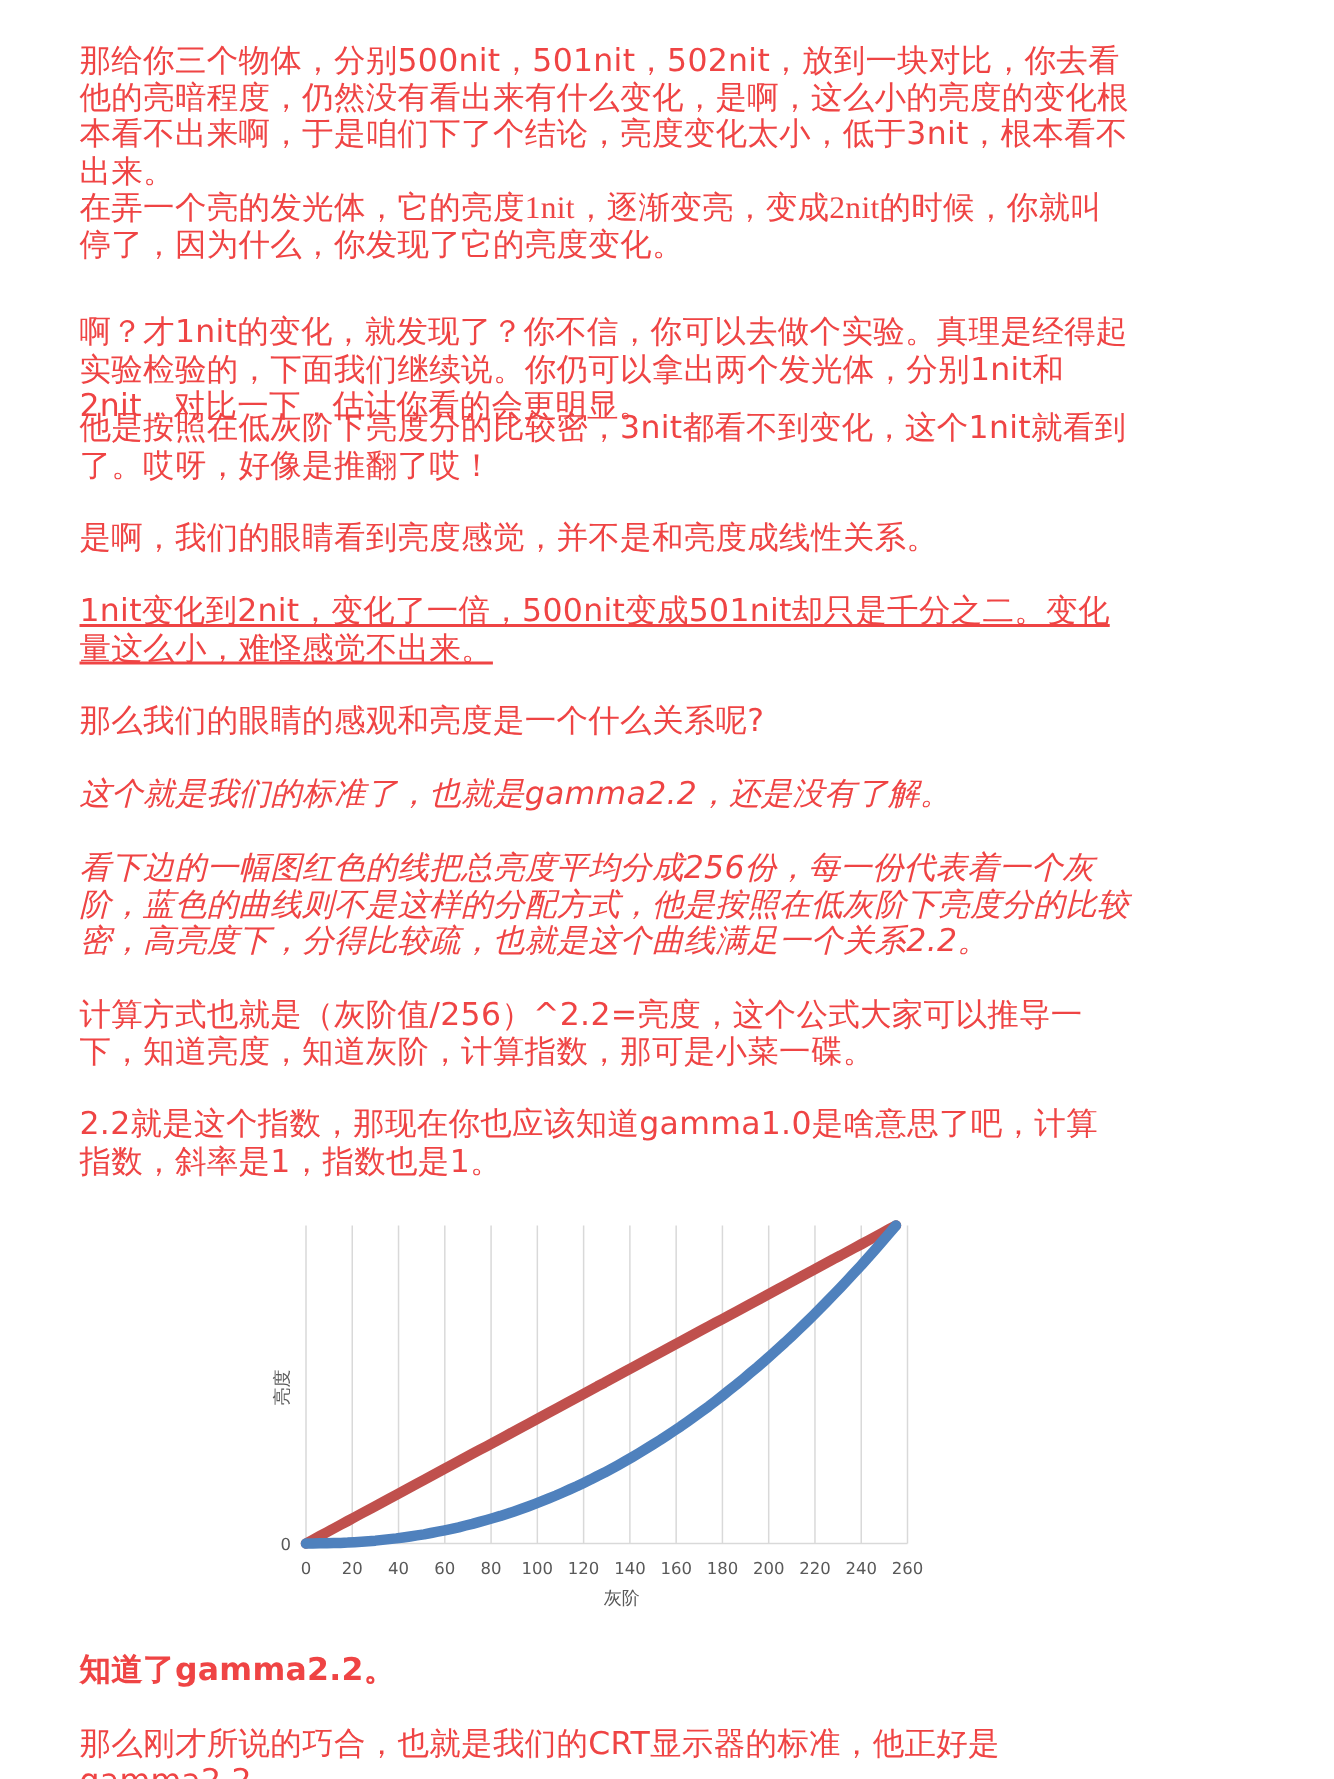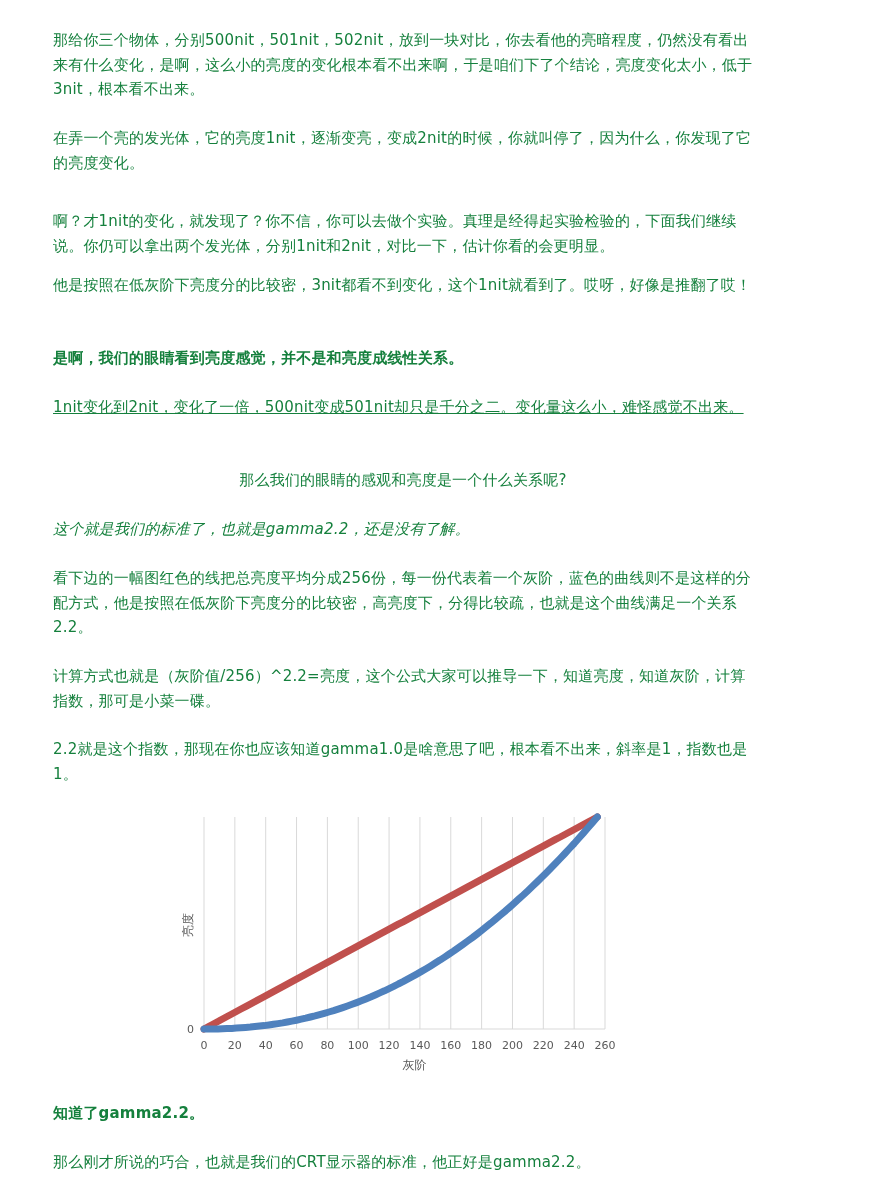--- a/index.html
+++ b/index.html
@@ -1,39 +1,39 @@
 <!DOCTYPE html>
 <html><head>
 <meta charset="utf-8">
 <style>
   html, body { margin: 0; padding: 0; background: #ffffff; }
   body { width: 889px; height: 1186px; position: relative; overflow: hidden;
          font-family: "DejaVu Sans", "Liberation Sans", sans-serif; color: #333333; }
   .article { position: absolute; left: 53px; top: 28px; width: 700px; }
-  .para { margin: 0; font-size: 15px; line-height: 24.5px; letter-spacing: 0.2px; color: #15803d; }
+  .para { margin: 0; font-size: 21px; line-height: 24.5px; letter-spacing: 0.2px; color: #ef4444; }
   .figure { position: absolute; left: 170px; top: 805px; width: 460px; height: 285px; }
   .figure svg { display: block; }
   .axis-text { font-family: "DejaVu Sans", "Liberation Sans", sans-serif; font-size: 11px; fill: #595959; }
   .axis-title { font-family: "DejaVu Sans", "Liberation Sans", sans-serif; font-size: 12px; fill: #595959; }
 </style>
 </head>
 <body>
 
 <div class="article">
   <p class="para" style="position:absolute;top:0px;width:700px;">那给你三个物体，分别500nit，501nit，502nit，放到一块对比，你去看他的亮暗程度，仍然没有看出来有什么变化，是啊，这么小的亮度的变化根本看不出来啊，于是咱们下了个结论，亮度变化太小，低于3nit，根本看不出来。</p>
-  <p class="para" style="position:absolute;top:98px;width:700px;">在弄一个亮的发光体，它的亮度1nit，逐渐变亮，变成2nit的时候，你就叫停了，因为什么，你发现了它的亮度变化。</p>
+  <p class="para" style="position:absolute;top:98px;width:700px;font-family:Liberation Serif, serif;">在弄一个亮的发光体，它的亮度1nit，逐渐变亮，变成2nit的时候，你就叫停了，因为什么，你发现了它的亮度变化。</p>
   <p class="para" style="position:absolute;top:181px;width:700px;">啊？才1nit的变化，就发现了？你不信，你可以去做个实验。真理是经得起实验检验的，下面我们继续说。你仍可以拿出两个发光体，分别1nit和2nit，对比一下，估计你看的会更明显。</p>
   <p class="para" style="position:absolute;top:245px;width:700px;">他是按照在低灰阶下亮度分的比较密，3nit都看不到变化，这个1nit就看到了。哎呀，好像是推翻了哎！</p>
-  <p class="para" style="position:absolute;top:318px;width:700px;font-weight:bold;">是啊，我们的眼睛看到亮度感觉，并不是和亮度成线性关系。</p>
+  <p class="para" style="position:absolute;top:318px;width:700px;">是啊，我们的眼睛看到亮度感觉，并不是和亮度成线性关系。</p>
   <p class="para" style="position:absolute;top:367px;width:700px;text-decoration:underline;">1nit变化到2nit，变化了一倍，500nit变成501nit却只是千分之二。变化量这么小，难怪感觉不出来。</p>
-  <p class="para" style="position:absolute;top:440px;width:700px;text-align:center;">那么我们的眼睛的感观和亮度是一个什么关系呢?</p>
+  <p class="para" style="position:absolute;top:440px;width:700px;">那么我们的眼睛的感观和亮度是一个什么关系呢?</p>
   <p class="para" style="position:absolute;top:489px;width:700px;font-style:italic;">这个就是我们的标准了，也就是gamma2.2，还是没有了解。</p>
-  <p class="para" style="position:absolute;top:538px;width:700px;">看下边的一幅图红色的线把总亮度平均分成256份，每一份代表着一个灰阶，蓝色的曲线则不是这样的分配方式，他是按照在低灰阶下亮度分的比较密，高亮度下，分得比较疏，也就是这个曲线满足一个关系2.2。</p>
+  <p class="para" style="position:absolute;top:538px;width:700px;font-style:italic;">看下边的一幅图红色的线把总亮度平均分成256份，每一份代表着一个灰阶，蓝色的曲线则不是这样的分配方式，他是按照在低灰阶下亮度分的比较密，高亮度下，分得比较疏，也就是这个曲线满足一个关系2.2。</p>
   <p class="para" style="position:absolute;top:636px;width:700px;">计算方式也就是（灰阶值/256）^2.2=亮度，这个公式大家可以推导一下，知道亮度，知道灰阶，计算指数，那可是小菜一碟。</p>
-  <p class="para" style="position:absolute;top:709px;width:700px;">2.2就是这个指数，那现在你也应该知道gamma1.0是啥意思了吧，根本看不出来，斜率是1，指数也是1。</p>
+  <p class="para" style="position:absolute;top:709px;width:700px;">2.2就是这个指数，那现在你也应该知道gamma1.0是啥意思了吧，计算指数，斜率是1，指数也是1。</p>
   <p class="para" style="position:absolute;top:1073px;width:700px;font-weight:bold;">知道了gamma2.2。</p>
   <p class="para" style="position:absolute;top:1122px;width:700px;">那么刚才所说的巧合，也就是我们的CRT显示器的标准，他正好是gamma2.2。</p>
 </div>
 
 <div class="figure">
   <svg id="chart" width="460" height="285" viewBox="0 0 460 285">
     <g id="grid">
         <line x1="34" x2="34" y1="12" y2="224" stroke="#d9d9d9" stroke-width="1"></line>
         <line x1="64.84615384615384" x2="64.84615384615384" y1="12" y2="224" stroke="#d9d9d9" stroke-width="1"></line>
         <line x1="95.6923076923077" x2="95.6923076923077" y1="12" y2="224" stroke="#d9d9d9" stroke-width="1"></line>

